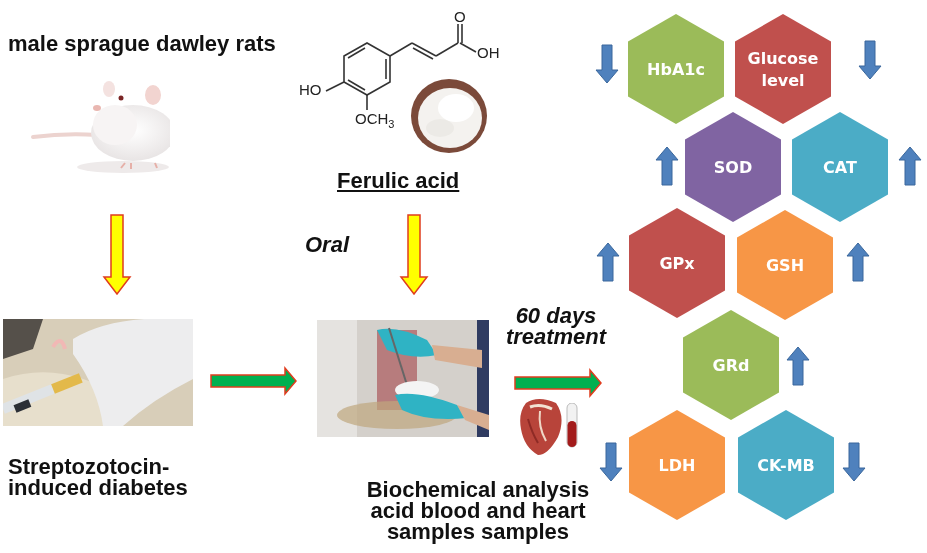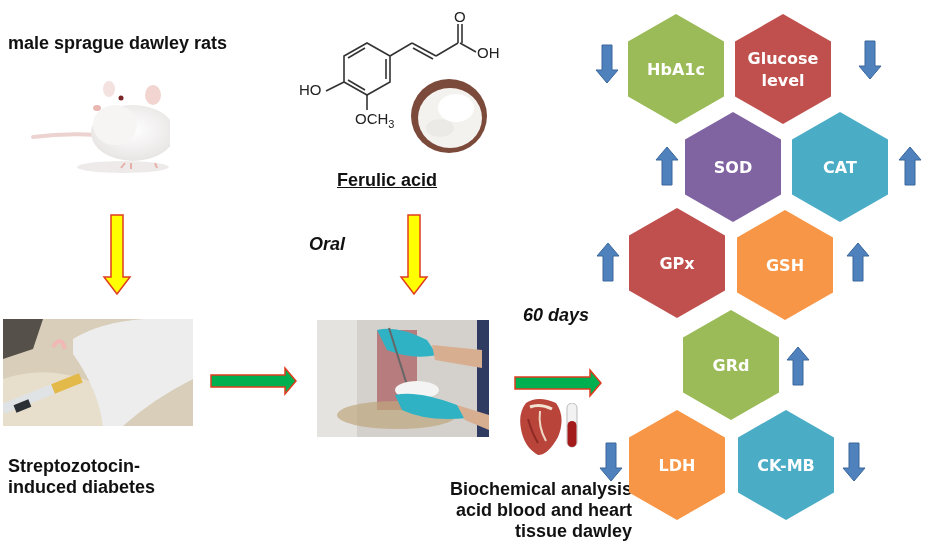--- a/index.html
+++ b/index.html
@@ -1,42 +1,43 @@
 <!DOCTYPE html>
 <html><head>
 <meta charset="utf-8">
 <style>
   html, body { margin:0; padding:0; background:#ffffff; }
   body { width:927px; height:553px; position:relative; overflow:hidden; font-family:"Liberation Sans", "DejaVu Sans", sans-serif; }
-  .label { position:absolute; font-weight:bold; color:#111; font-size:18px; line-height:21px; }
+  .label { position:absolute; font-weight:bold; color:#111; font-size:22px; line-height:21px; }
   .center { text-align:center; }
   svg.overlay { position:absolute; left:0; top:0; }
   .photo { position:absolute; overflow:hidden; }
   .hex-text { font-family:"DejaVu Sans", sans-serif; font-weight:bold; fill:#ffffff; font-size:16px; }
   .chem { font-family:"Liberation Sans", sans-serif; fill:#222; font-size:15px; }
 </style>
 </head>
 <body>
 
 <div class="label" style="left:8px; top:33px;">male sprague dawley rats</div>
 <div class="label" style="left:337px; top:170px;text-decoration:underline;">Ferulic acid</div>
 <div class="label center" style="left:250px; top:234px; width:140px;">
   <div style="padding-left:14px;font-style:italic;">Oral</div>
 </div>
 <div class="label" style="left:8px; top:456px;">
   <div>Streptozotocin-</div>
   <div>induced diabetes</div>
 </div>
 <div class="label center" style="left:496px; top:305px; width:120px;font-style:italic;">
   <div>60 days</div>
+  <div>treatment</div>
 </div>
-<div class="label center" style="left:372px; top:479px; width:260px;text-align:right;">
+<div class="label center" style="left:348px; top:479px; width:260px;">
   <div>Biochemical analysis</div>
   <div>acid blood and heart</div>
-  <div>tissue dawley</div>
+  <div>samples samples</div>
 </div>
 
 <div class="photo" style="left:25px; top:75px; width:145px; height:100px;">
   <svg width="145" height="100" viewBox="0 0 145 100">
     <defs>
       <radialGradient id="ratBody" cx="50%" cy="45%" r="60%">
         <stop offset="0%" stop-color="#ffffff"></stop>
         <stop offset="100%" stop-color="#e6e2e2"></stop>
       </radialGradient>
     </defs>

